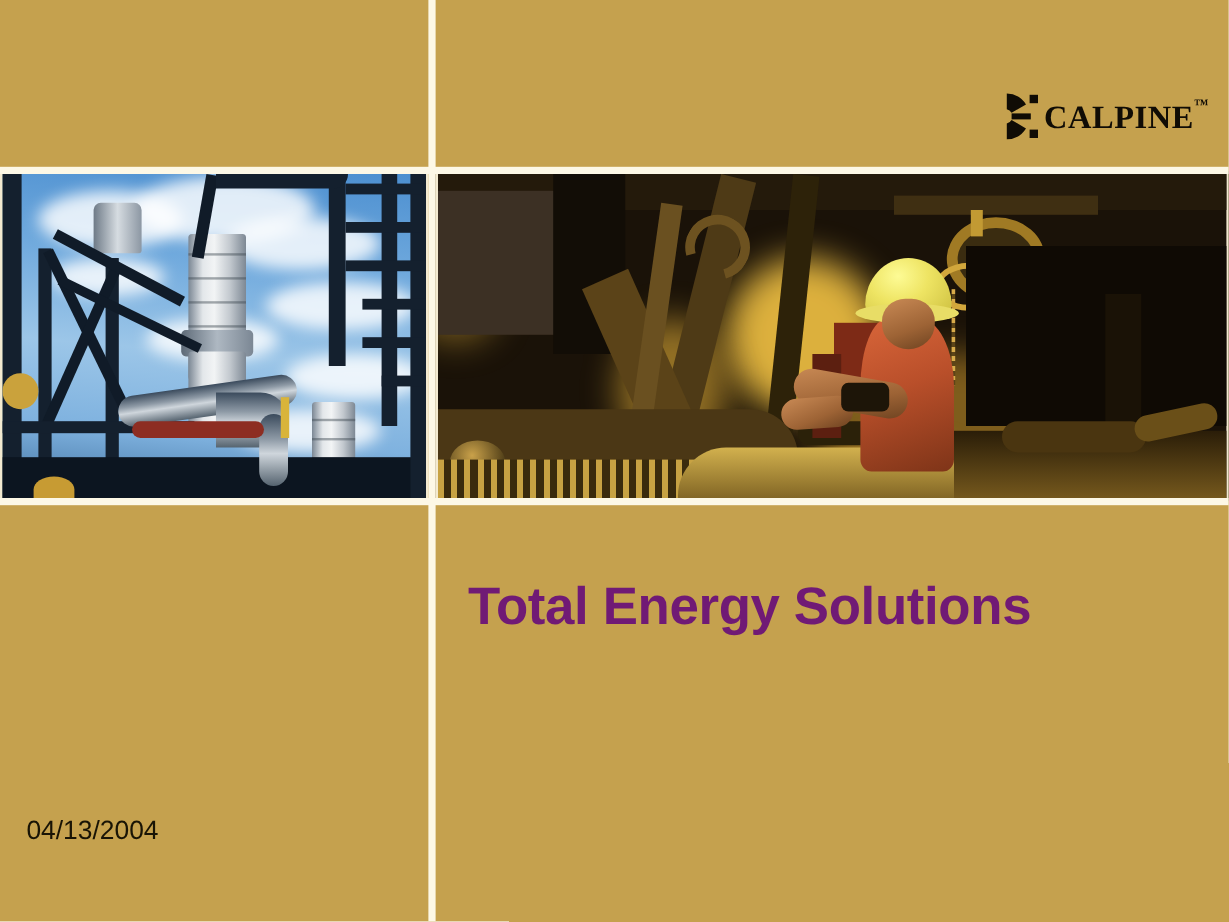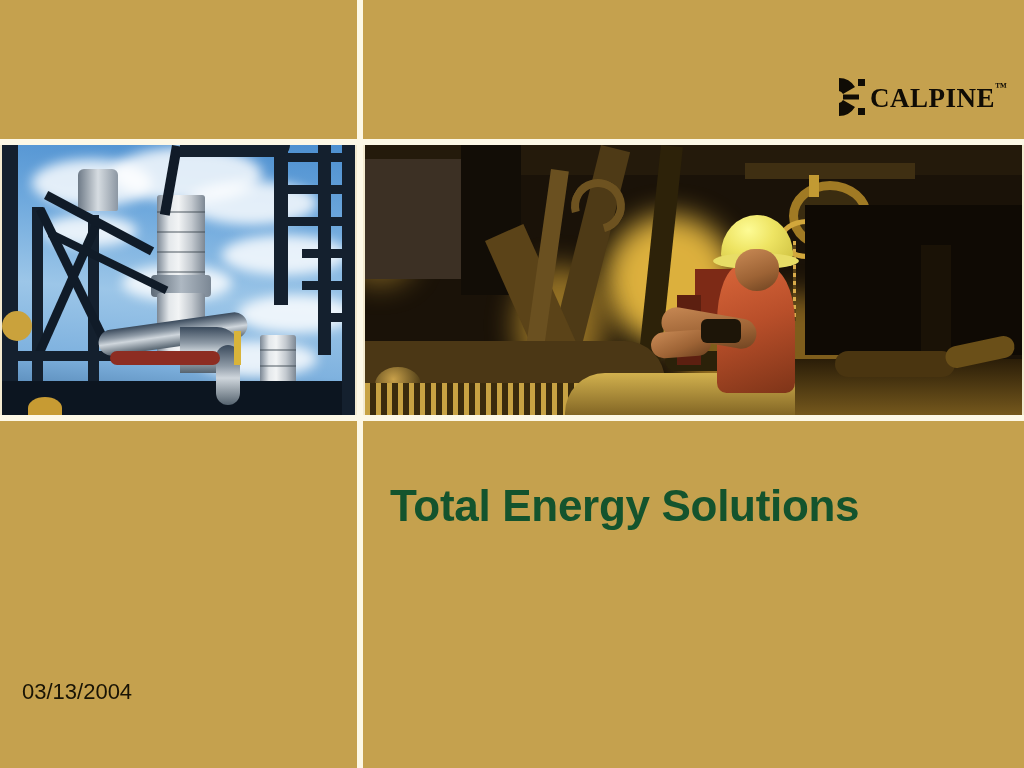--- a/index.html
+++ b/index.html
@@ -190,21 +190,21 @@
   }
 
   
   #title {
     position: absolute;
     left: 390px;
     top: 482px;
     width: 600px;
     font-size: 44px;
     font-weight: bold;
-    color: #14532d;
+    color: #701a75;
     letter-spacing: -0.3px;
     line-height: 1.1;
     z-index: 7;
     white-space: nowrap;
   }
   #subtitle {
     position: absolute;
     left: 390px;
     top: 668px;
     width: 560px;
@@ -356,15 +356,15 @@
         <rect x="21" y="18.5" width="16" height="5" fill="#100c05"></rect>
         <rect x="36" y="3" width="7" height="7" fill="#100c05"></rect>
         <rect x="36" y="32" width="7" height="7" fill="#100c05"></rect>
       </svg>
     </div>
     <div id="logo-wordmark">CALPINE</div>
     <div id="logo-tm">™</div>
   </div>
 
   <div id="title">Total Energy Solutions</div>
-  <div id="slide-date">03/13/2004</div>
+  <div id="slide-date">04/13/2004</div>
 
 </div>
 
 </body></html>

